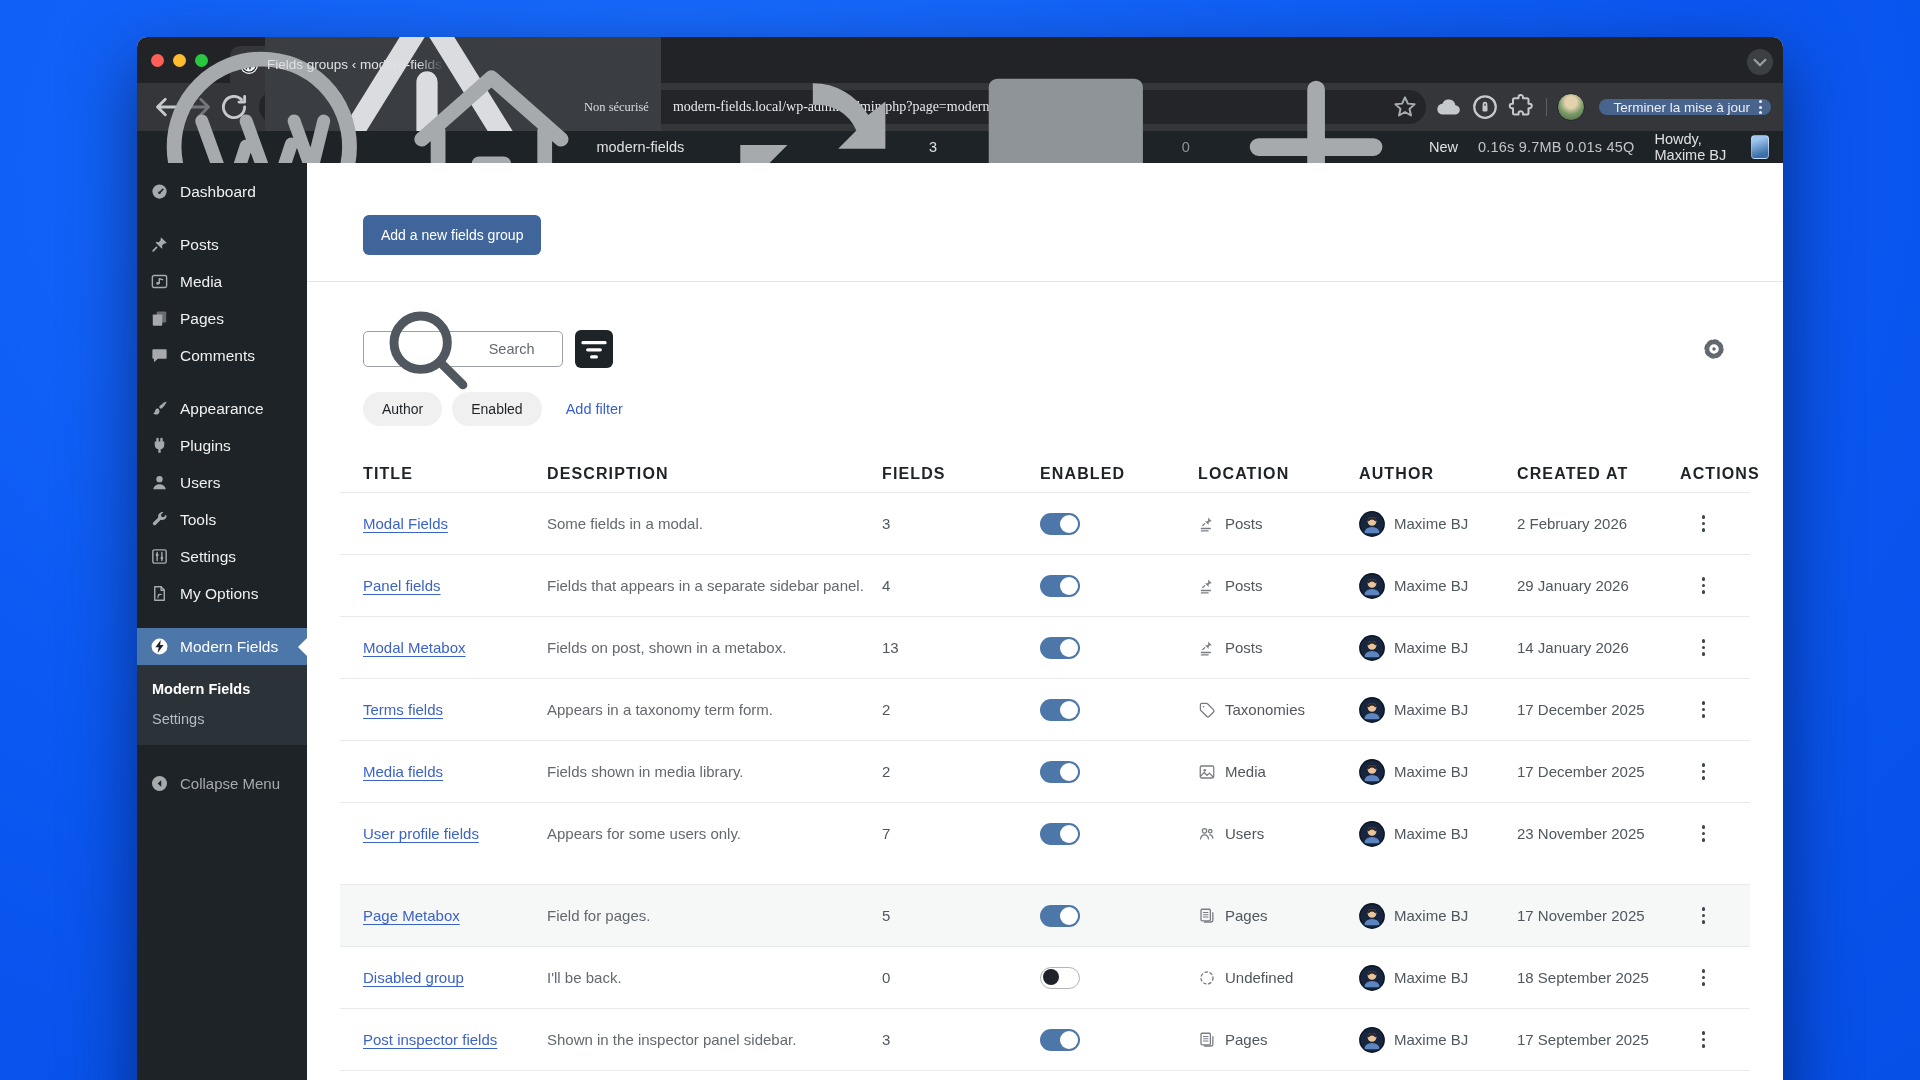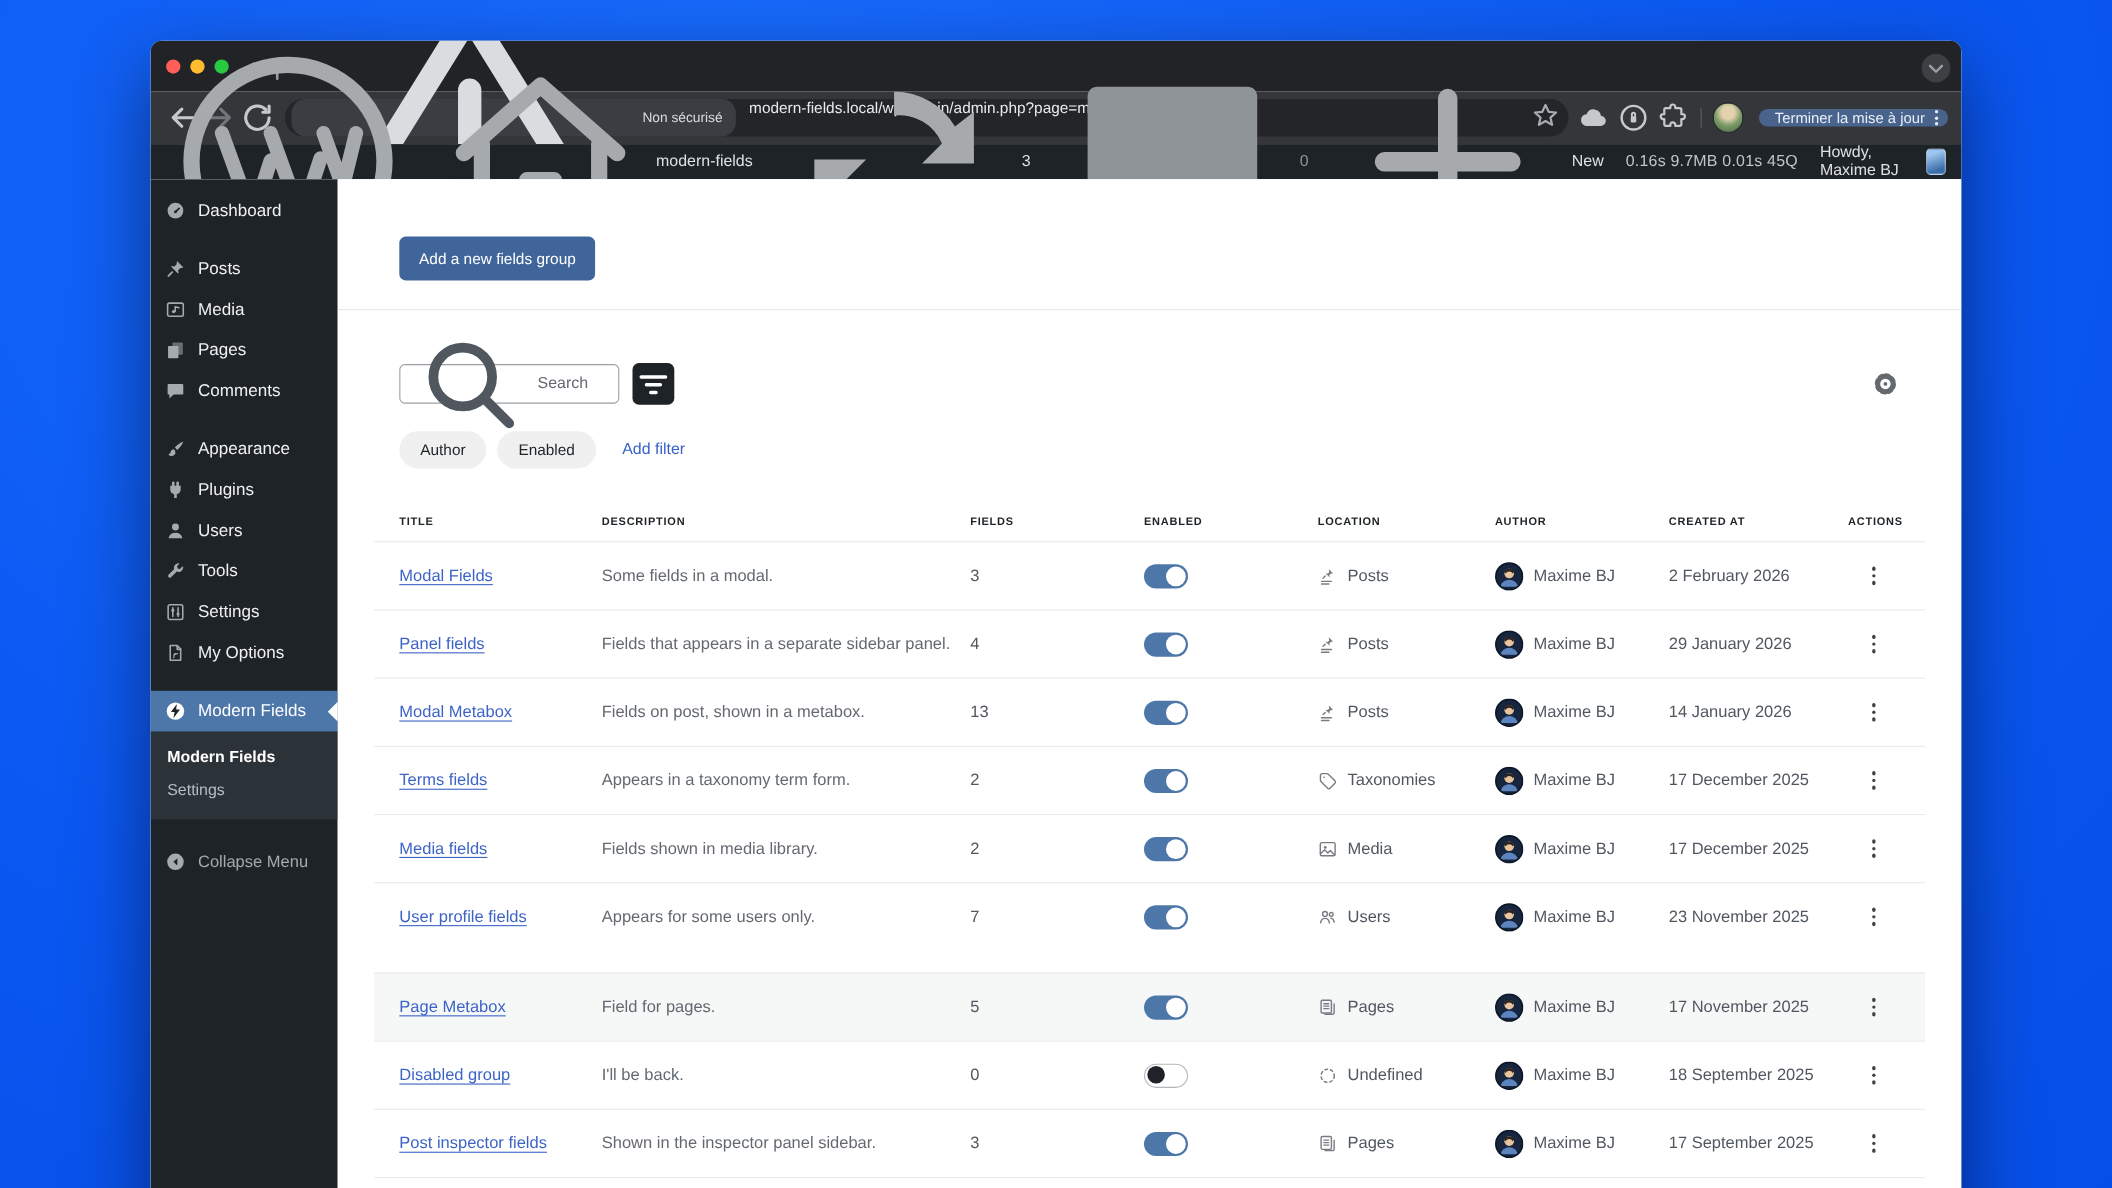--- a/index.html
+++ b/index.html
@@ -30,21 +30,21 @@
   .tab-title { font-size:13.5px; color:#dfe1e5; white-space:nowrap; overflow:hidden; flex:1;
     -webkit-mask-image: linear-gradient(90deg,#000 85%,transparent); mask-image:linear-gradient(90deg,#000 85%,transparent); }
   .tab-close { width:17px;height:17px;color:#9aa0a6; flex-shrink:0; }
   .newtab { width:28px; height:28px; color:#9aa0a6; margin:0 0 5px 8px; display:flex; align-items:center; justify-content:center; }
   .strip-chevron { margin-left:auto; margin-right:10px; margin-bottom:8px; width:26px; height:26px; border-radius:50%; background:#3c4043; color:#9aa0a6; display:flex; align-items:center; justify-content:center; }
 
   
   .toolbar { height:48px; background:#35363a; display:flex; align-items:center; padding:0 12px; flex-shrink:0; }
   .nav-ico { width:34px; height:34px; display:flex; align-items:center; justify-content:center; color:#c6c9cc; }
   .nav-ico.dim { color:#72767b; }
-  .omnibox { flex:1; height:34px; background:#232528; border-radius:17px; display:flex; padding:0 6px 0 6px; margin:0 8px; min-width:0; }
+  .omnibox { flex:1; height:34px; background:#232528; border-radius:17px; display:flex; align-items:center; padding:0 6px 0 6px; margin:0 8px; min-width:0;font-family:Liberation Serif, serif; }
   .sec-badge { display:flex; align-items:center; gap:7px; background:#3a3d42; border-radius:13px; padding:5px 12px; color:#dadce0; font-size:12.5px; white-space:nowrap; }
   .sec-badge svg{ width:14px; height:14px; }
   .url { font-size:14px; color:#e8eaed; margin-left:12px; flex:1; white-space:nowrap; overflow:hidden; }
   .star { width:30px; height:30px; display:flex; align-items:center; justify-content:center; color:#a5abb1; }
   .tb-right { display:flex; align-items:center; gap:6px; }
   .tb-ico { width:30px; height:30px; display:flex; align-items:center; justify-content:center; color:#c6c9cc; }
   .tb-sep { width:1px; height:18px; background:#5c6065; margin:0 4px; }
   .chrome-avatar { width:28px; height:28px; border-radius:50%; background:radial-gradient(circle at 50% 32%, #e4d2ae 0 26%, #7b9a68 55%, #41603e 100%); border:1px solid #26282b; }
   .update-pill { height:16px; margin-left:8px; border-radius:15px; background:#49648c; color:#e9eef8; font-size:13.5px; display:flex; align-items:center; gap:9px; padding:0 9px 0 14px; white-space:nowrap; }
   .kebab-v { display:flex; flex-direction:column; gap:2.5px; align-items:center; }
@@ -97,21 +97,21 @@
   .cols-gear { margin-left:auto; width:26px; height:26px; color:#646970; cursor:pointer; }
   .cols-gear svg { width:22px; height:22px; }
 
   .chips-row { margin:24px 56px 0; display:flex; align-items:center; gap:10px; }
   .chip { background:#f0f0f1; color:#1d2327; font-size:14px; padding:9px 19px; border-radius:19px; cursor:pointer; }
   .add-filter { margin-left:14px; color:#3a61c9; font-size:14.5px; cursor:pointer; }
 
   
   .table { margin:30px 33px 0; }
   .trow, .thead { display:grid; grid-template-columns:184px 335px 158px 158px 161px 158px 163px 47px; align-items:center; padding:0 23px; }
-  .thead { height:36px; font-size:10px; font-weight:bold; color:#1d2327; text-transform:uppercase; letter-spacing:.07em; }
+  .thead { height:36px; font-size:16px; font-weight:bold; color:#1d2327; text-transform:uppercase; letter-spacing:.07em; }
   .trow { height:62px; border-top:1px solid #e8eaec; font-size:15px; }
   .trow.hl { background:#f6f7f7;margin-top:20px; }
   .cell-title a { color:#3c63c6; text-decoration:underline; text-underline-offset:3px; cursor:pointer; }
   .cell-desc { color:#646970; padding-right:14px; }
   .cell-num { color:#50575e; }
   .toggle { width:40px; height:22px; border-radius:11px; position:relative; cursor:pointer; }
   .toggle.on { background:#4d77a8; }
   .toggle.on .knob { position:absolute; right:2px; top:2px; width:18px; height:18px; border-radius:50%; background:#fff; }
   .toggle.off { background:#fff; border:1.5px solid #b2b5ba; }
   .toggle.off .knob { position:absolute; left:2px; top:1.5px; width:16px; height:16px; border-radius:50%; background:#1f2329; }
@@ -130,20 +130,34 @@
 <body>
 
 <div class="window">
 
   <div class="tabstrip">
     <div class="traffic">
       <span class="light red"></span>
       <span class="light yellow"></span>
       <span class="light green"></span>
     </div>
+    <div class="tab">
+      <span class="favicon">
+          <span>
+            <svg viewBox="0 0 24 24" fill="none" stroke="currentColor" stroke-width="1.8" stroke-linecap="round" stroke-linejoin="round" style="width:100%;height:100%">
+              <circle cx="12" cy="12" r="9.5" stroke-width="1.6"></circle>
+              <path d="M5.5 9.2l3 8.3 1.8-5.6M10.3 9.2l3 8.3 1.9-5.8M15.5 9.2l1.9 5.3 1.3-5.3" stroke-width="1.4"></path>
+            </svg>
+          </span>
+        </span>
+      <span class="tab-title">Fields groups ‹ modern-fields</span>
+      <span class="tab-close"><span><svg viewBox="0 0 24 24" fill="none" stroke="currentColor" stroke-width="1.8" stroke-linecap="round" stroke-linejoin="round" style="width:100%;height:100%">
+              <path d="M7 7l10 10M17 7L7 17" stroke-width="2"></path>
+            </svg></span></span>
+    </div>
     <span class="newtab">
         <span>
           <svg viewBox="0 0 24 24" fill="none" stroke="currentColor" stroke-width="1.8" stroke-linecap="round" stroke-linejoin="round" style="width:100%;height:100%">
             <path d="M12 5.5v13M5.5 12h13" stroke-width="2"></path>
           </svg>
         </span>
       </span>
     <span class="strip-chevron">
         <span>
           <svg viewBox="0 0 24 24" fill="none" stroke="currentColor" stroke-width="1.8" stroke-linecap="round" stroke-linejoin="round" style="width:100%;height:100%">

